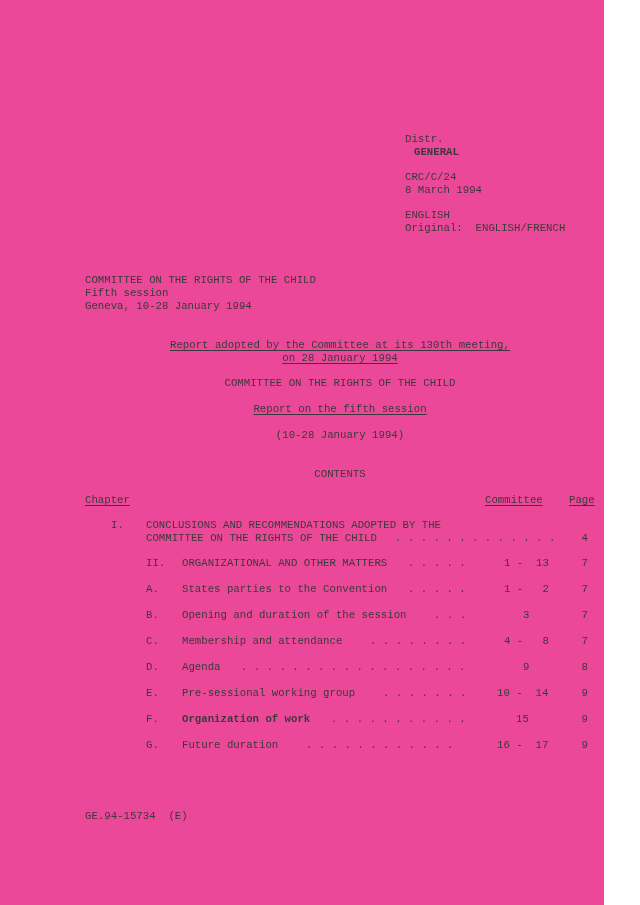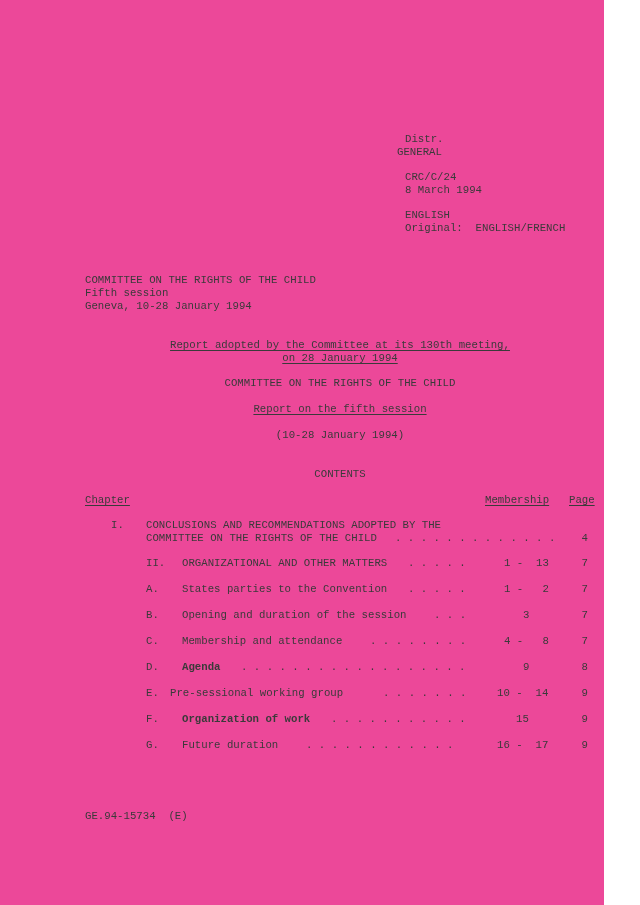--- a/index.html
+++ b/index.html
@@ -16,40 +16,40 @@
   .u { text-decoration: underline; text-underline-offset: 2px; }
   .c2 { left: 0; width: 680px; text-align: center; }
   .r { text-align: right; }
 </style>
 </head>
 <body>
 
 <div class="page">
 
   <div class="t" style="left:405px; top:133px;">Distr.</div>
-  <div class="t" style="left:397px; top:146px;">GENERAL</div>
+  <div class="t" style="left:414px; top:146px;font-weight:bold;">GENERAL</div>
   <div class="t" style="left:405px; top:171px;">CRC/C/24</div>
   <div class="t" style="left:405px; top:184px;">8 March 1994</div>
   <div class="t" style="left:405px; top:209px;">ENGLISH</div>
   <div class="t" style="left:405px; top:222px;text-align:center;">Original:  ENGLISH/FRENCH</div>
 
   <div class="t" style="left:85px; top:274px;">COMMITTEE ON THE RIGHTS OF THE CHILD</div>
   <div class="t" style="left:85px; top:287px;">Fifth session</div>
   <div class="t" style="left:85px; top:300px;">Geneva, 10-28 January 1994</div>
 
   <div class="t c2" style="top:339px;"><span class="u">Report adopted by the Committee at its 130th meeting,</span></div>
   <div class="t c2" style="top:352px;"><span class="u">on 28 January 1994</span></div>
   <div class="t c2" style="top:377px;">COMMITTEE ON THE RIGHTS OF THE CHILD</div>
   <div class="t c2" style="top:403px;"><span class="u">Report on the fifth session</span></div>
   <div class="t c2" style="top:429px;">(10-28 January 1994)</div>
 
   <div class="t c2" style="top:468px;">CONTENTS</div>
 
   <div class="t u" style="left:85px; top:494px;">Chapter</div>
-  <div class="t u" style="left:485px; top:494px;">Membership</div>
+  <div class="t u" style="left:485px; top:494px;">Committee</div>
   <div class="t u" style="left:569px; top:494px;">Page</div>
 
   <div>
     <div class="t" style="left:111px; top:519px;">I.</div>
     <div class="t" style="left:146px; top:519px;">CONCLUSIONS AND RECOMMENDATIONS ADOPTED BY THE</div>
     <div class="t" style="left:146px; top:532px;">COMMITTEE ON THE RIGHTS OF THE CHILD</div>
     <div class="t" style="left:395px; top:532px;">. . . . . . . . . . . . .</div>
     <div class="t r" style="left:560px; width:28px; top:532px;">4</div>
   </div>
 
@@ -80,29 +80,29 @@
   <div>
     <div class="t" style="left:146px; top:635px;">C.</div>
     <div class="t" style="left:182px; top:635px;">Membership and attendance</div>
     <div class="t" style="left:370px; top:635px;">. . . . . . . .</div>
     <div class="t" style="left:504px; top:635px;">4 -   8</div>
     <div class="t r" style="left:560px; width:28px; top:635px;">7</div>
   </div>
 
   <div>
     <div class="t" style="left:146px; top:661px;">D.</div>
-    <div class="t" style="left:182px; top:661px;font-weight:bold;">Agenda</div>
+    <div class="t" style="left:182px; top:661px;">Agenda</div>
     <div class="t" style="left:241px; top:661px;">. . . . . . . . . . . . . . . . . .</div>
     <div class="t" style="left:523px; top:661px;">9</div>
     <div class="t r" style="left:560px; width:28px; top:661px;">8</div>
   </div>
 
   <div>
     <div class="t" style="left:146px; top:687px;">E.</div>
-    <div class="t" style="left:170px; top:687px;text-align:center;">Pre-sessional working group</div>
+    <div class="t" style="left:182px; top:687px;text-align:center;">Pre-sessional working group</div>
     <div class="t" style="left:383px; top:687px;">. . . . . . .</div>
     <div class="t" style="left:497px; top:687px;">10 -  14</div>
     <div class="t r" style="left:560px; width:28px; top:687px;">9</div>
   </div>
 
   <div>
     <div class="t" style="left:146px; top:713px;">F.</div>
     <div class="t" style="left:182px; top:713px;font-weight:bold;">Organization of work</div>
     <div class="t" style="left:331px; top:713px;">. . . . . . . . . . .</div>
     <div class="t" style="left:516px; top:713px;">15</div>

